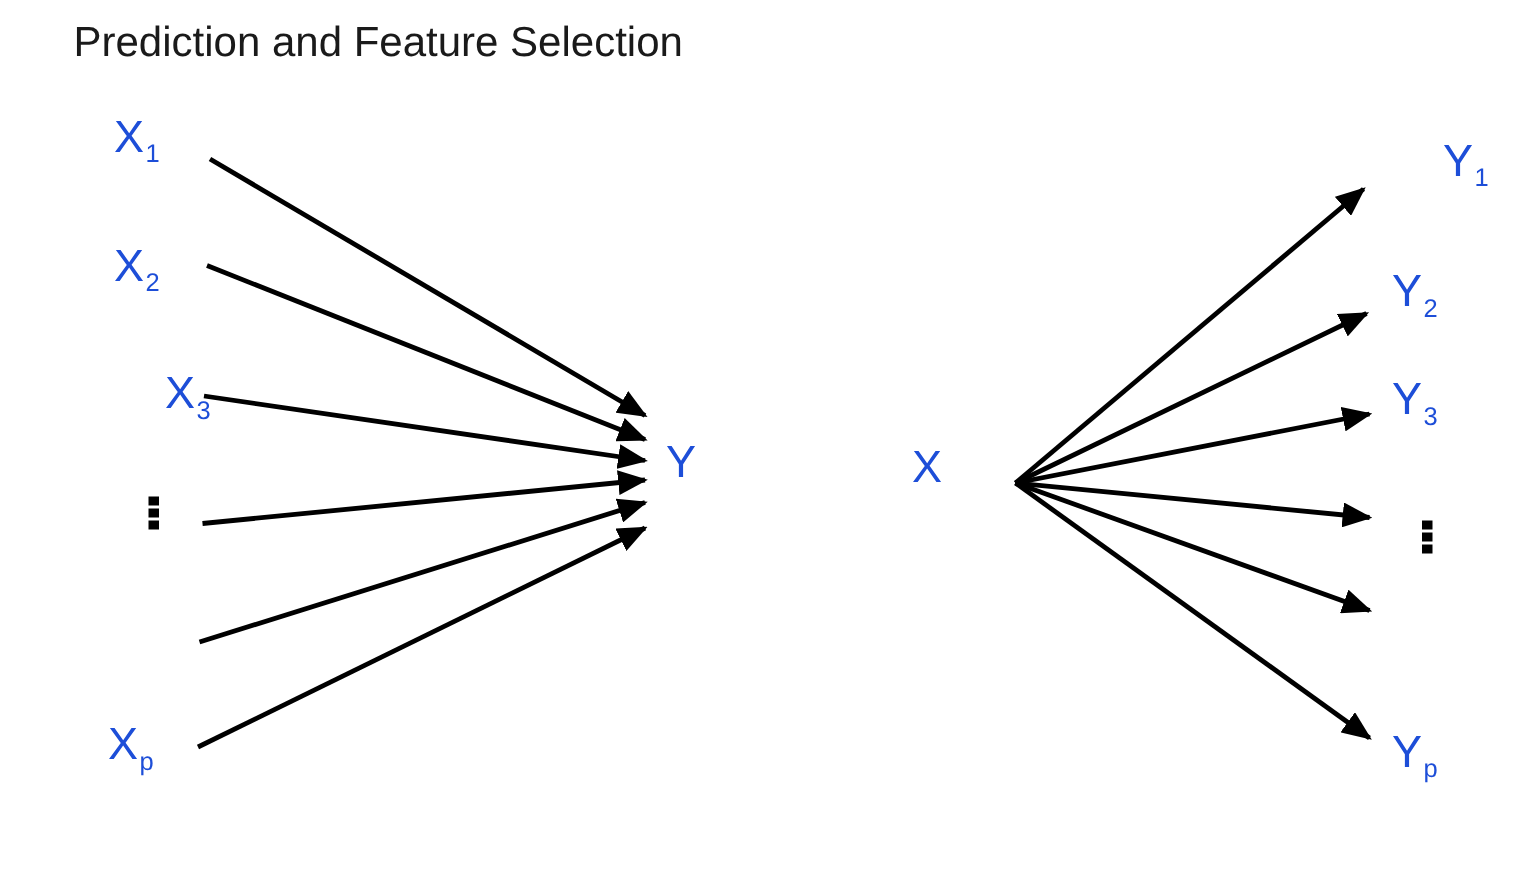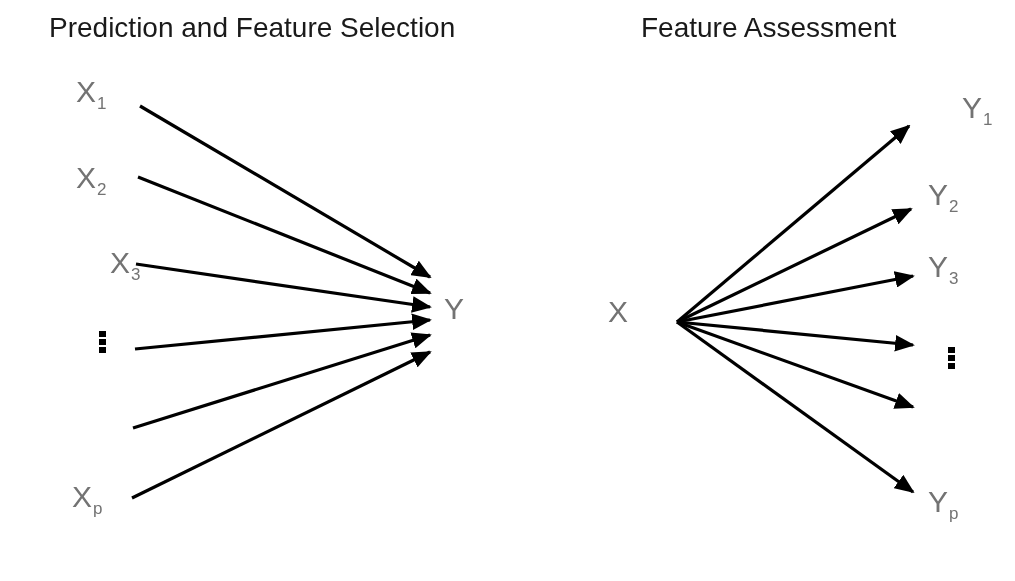--- a/index.html
+++ b/index.html
@@ -38,21 +38,21 @@
     line-height: 1;
     white-space: nowrap;
     color: #1a1a1a;
   }
   .node-label {
     position: absolute;
     font-size: 30px;
     font-weight: 400;
     line-height: 1;
     white-space: nowrap;
-    color: #737373;
+    color: #1d4ed8;
   }
   .node-label .sub {
     font-size: 17px;
     vertical-align: baseline;
     position: relative;
     top: 7px;
     left: 1px;
   }
   .ellipsis-marker {
     position: absolute;
@@ -120,21 +120,20 @@
   </div>
 
   <div class="node-label" style="left:56px; top:482px;">
     <span>X</span><span class="sub">p</span>
   </div>
 
   <div class="node-label" style="left:428px; top:294px;">
     <span>Y</span>
   </div>
 
-  <div class="panel-title" style="left:625px; top:14px;">Feature Assessment</div>
 
   <div class="node-label" style="left:592px; top:297px;">
     <span>X</span>
   </div>
 
   <div class="node-label" style="left:912px; top:93px;margin-left:34px;">
     <span>Y</span><span class="sub">1</span>
   </div>
 
   <div class="node-label" style="left:912px; top:180px;">

